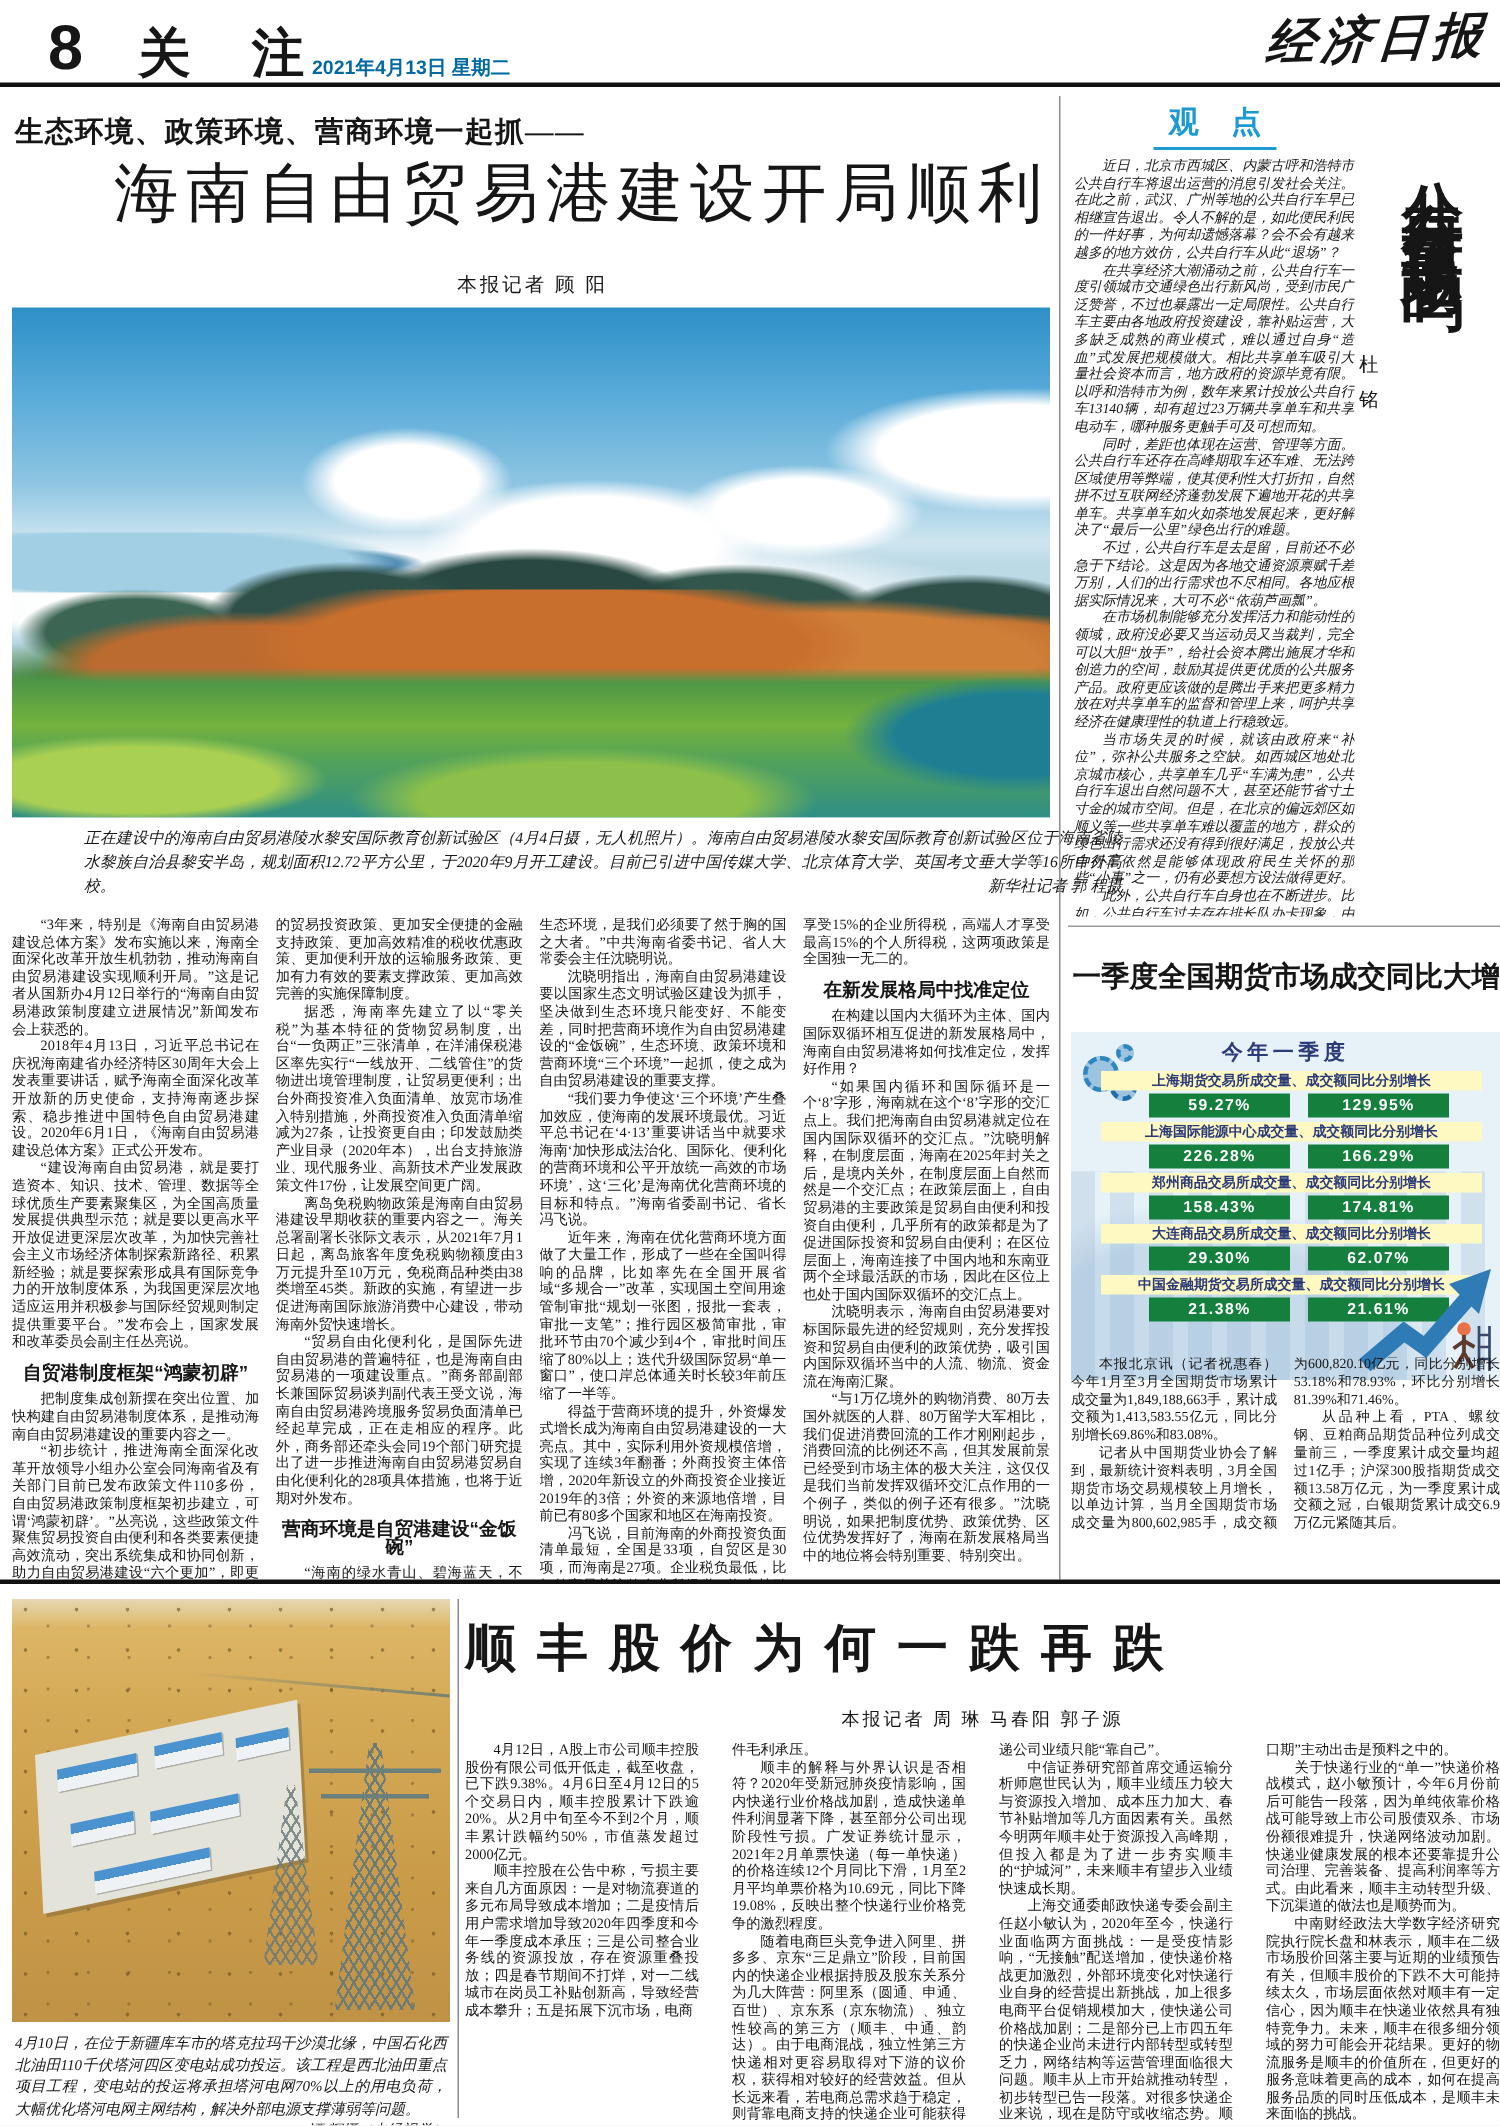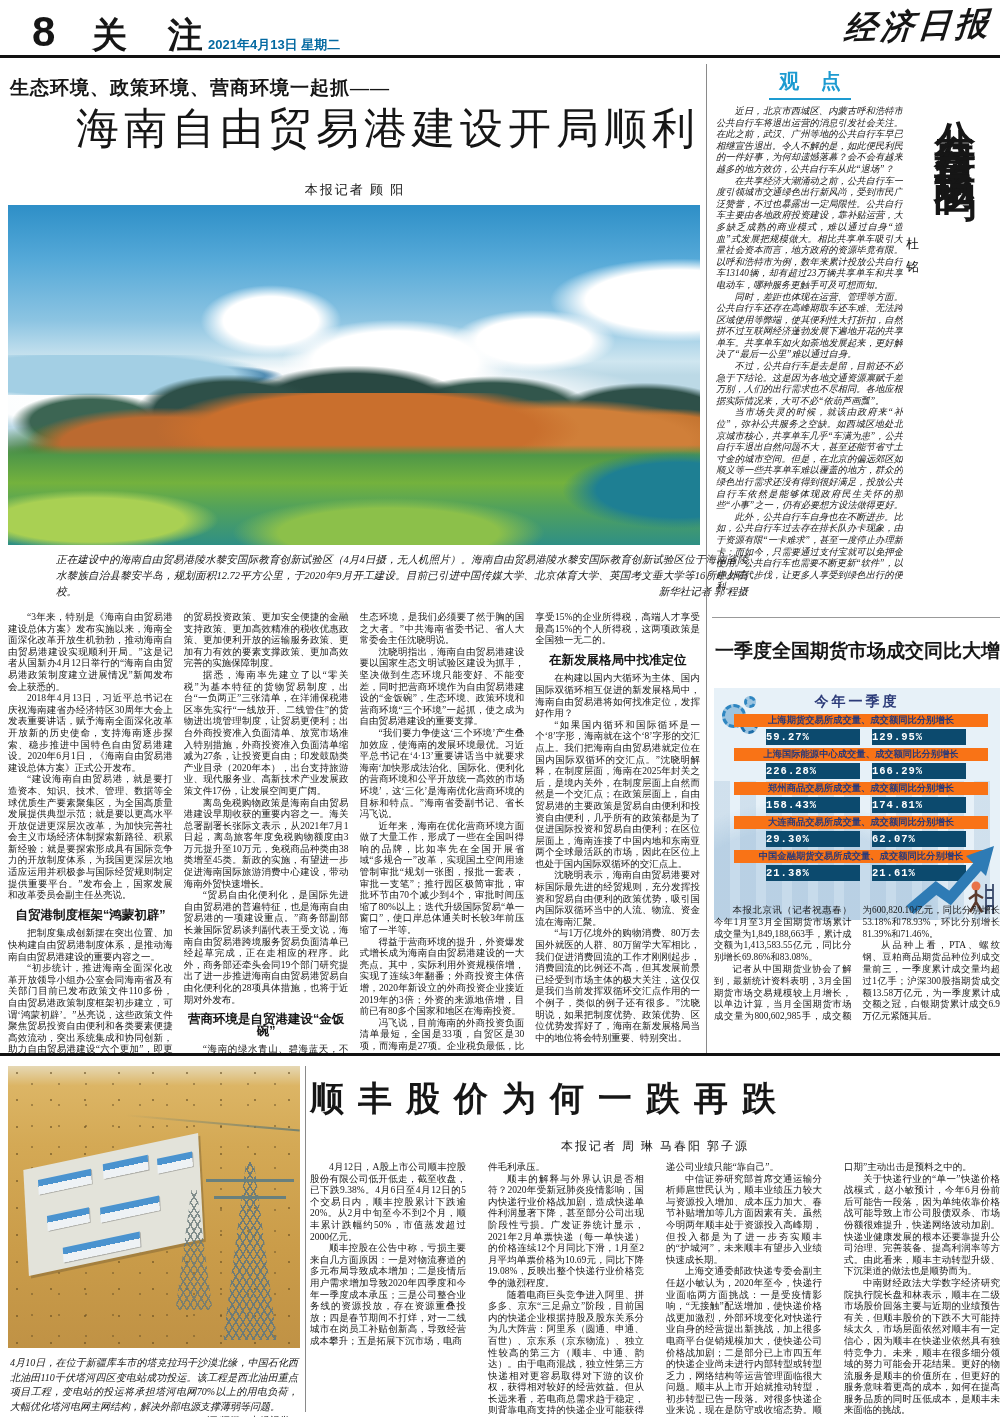--- a/index.html
+++ b/index.html
@@ -74,25 +74,25 @@
          background:radial-gradient(ellipse 75% 110% at 30% 100%, rgba(150,185,215,.40) 0 60%, transparent 78%),
          repeating-linear-gradient(90deg, rgba(140,175,205,.25) 0 16px, transparent 16px 26px);}
   .gear{position:absolute;border:3px dashed #2e86c1;border-radius:50%;background:#9cc4e0;box-sizing:border-box;}
   .gear.g1{left:8px;top:16px;width:24px;height:24px;}
   .gear.g2{left:26px;top:28px;width:18px;height:18px;border-color:#1f6ea8;}
   .gear.g3{left:30px;top:8px;width:12px;height:12px;}
   .ig-title{position:absolute;left:0;top:5px;width:100%;text-align:center;color:#2b3a78;
             font-family:"Liberation Sans",sans-serif;font-weight:900;font-size:14px;letter-spacing:3px;}
   .ig-rows{position:absolute;left:12px;top:26px;width:262px;}
   .ig-row{margin-bottom:3px;}
-  .ig-label{background:#f97316;color:#2b3a78;font-family:"Liberation Sans",sans-serif;font-weight:bold;
+  .ig-label{background:#fef9c3;color:#2b3a78;font-family:"Liberation Sans",sans-serif;font-weight:bold;
             font-size:9.3px;line-height:13px;text-align:center;margin-left:8px;white-space:nowrap;overflow:hidden;}
   .ig-vals{display:flex;gap:12px;margin:2px 22px 2px 40px;}
-  .ig-val{flex:1 1 0;background:#0c4a6e;color:#fff;font-family:Liberation Mono, monospace;font-weight:bold;
-          font-size:10.5px;line-height:16px;letter-spacing:1px;}
+  .ig-val{flex:1 1 0;background:#15803d;color:#fff;font-family:Liberation Sans, sans-serif;font-weight:bold;
+          font-size:10.5px;line-height:16px;text-align:center;letter-spacing:1px;}
   .ig-arrow{position:absolute;right:2px;bottom:2px;width:92px;height:82px;}
   .fut-body{position:absolute;left:714px;top:905px;width:286px;height:142px;column-count:2;column-gap:11px;
             font-size:9.3px;line-height:11.8px;text-align:justify;overflow:hidden;}
   
   .bottom-rule{position:absolute;left:0;top:1053px;width:1000px;height:3px;background:#111;}
   .photo-sf{position:absolute;left:8px;top:1066px;width:292px;height:282px;overflow:hidden;
             background:linear-gradient(180deg,#e6d8b4 0%,#dcb565 7%,#d4a955 28%,#ca9c49 65%,#c09245 100%);}
   .sf-shrubs{position:absolute;inset:0;background-image:
       radial-gradient(circle 2px at 9px 7px, rgba(95,72,30,.55) 0 60%, transparent 70%),
       radial-gradient(circle 1.5px at 24px 18px, rgba(110,85,40,.5) 0 60%, transparent 70%);
@@ -181,22 +181,23 @@
       </div>
   </div>
 
   <div class="v-rule"></div>
   <div class="op-label">
     <span>观 点</span>
   </div>
   <div class="op-text">
       <p class="para">近日，北京市西城区、内蒙古呼和浩特市公共自行车将退出运营的消息引发社会关注。在此之前，武汉、广州等地的公共自行车早已相继宣告退出。令人不解的是，如此便民利民的一件好事，为何却遗憾落幕？会不会有越来越多的地方效仿，公共自行车从此“退场”？</p>
       <p class="para">在共享经济大潮涌动之前，公共自行车一度引领城市交通绿色出行新风尚，受到市民广泛赞誉，不过也暴露出一定局限性。公共自行车主要由各地政府投资建设，靠补贴运营，大多缺乏成熟的商业模式，难以通过自身“造血”式发展把规模做大。相比共享单车吸引大量社会资本而言，地方政府的资源毕竟有限。以呼和浩特市为例，数年来累计投放公共自行车13140辆，却有超过23万辆共享单车和共享电动车，哪种服务更触手可及可想而知。</p>
-      <p class="para">同时，差距也体现在运营、管理等方面。公共自行车还存在高峰期取车还车难、无法跨区域使用等弊端，使其便利性大打折扣，自然拼不过互联网经济蓬勃发展下遍地开花的共享单车。共享单车如火如荼地发展起来，更好解决了“最后一公里”难以通过自身。</p>
+      <p class="para">同时，差距也体现在运营、管理等方面。公共自行车还存在高峰期取车还车难、无法跨区域使用等弊端，使其便利性大打折扣，自然拼不过互联网经济蓬勃发展下遍地开花的共享单车。共享单车如火如荼地发展起来，更好解决了“最后一公里”绿色出行的难题。</p>
       <p class="para">不过，公共自行车是去是留，目前还不必急于下结论。这是因为各地交通资源禀赋千差万别，人们的出行需求也不尽相同。各地应根据实际情况来，大可不必“依葫芦画瓢”。</p>
+      <p class="para">在市场机制能够充分发挥活力和能动性的领域，政府没必要又当运动员又当裁判，完全可以大胆“放手”，给社会资本腾出施展才华和创造力的空间，鼓励其提供更优质的公共服务产品。政府更应该做的是腾出手来把更多精力放在对共享单车的监督和管理上来，呵护共享经济在健康理性的轨道上行稳致远。</p>
       <p class="para">当市场失灵的时候，就该由政府来“补位”，弥补公共服务之空缺。如西城区地处北京城市核心，共享单车几乎“车满为患”，公共自行车退出自然问题不大，甚至还能节省寸土寸金的城市空间。但是，在北京的偏远郊区如顺义等一些共享单车难以覆盖的地方，群众的绿色出行需求还没有得到很好满足，投放公共自行车依然是能够体现政府民生关怀的那些“小事”之一，仍有必要想方设法做得更好。</p>
       <p class="para">此外，公共自行车自身也在不断进步。比如，公共自行车过去存在排长队办卡现象，由于资源有限“一卡难求”，甚至一度停止办理新卡；而如今，只需要通过支付宝就可以免押金使用。公共自行车也需要不断更新“软件”，以赶上时代步伐，让更多人享受到绿色出行的便利。</p>
     </div>
   <div class="op-author">杜 铭</div>
   <div class="op-headline">公共自行车该退场了吗</div>
   <div class="op-divider"></div>
 
   <div class="fut-headline">一季度全国期货市场成交同比大增</div>
   <div class="ig">
     <div class="ig-bg"></div>

